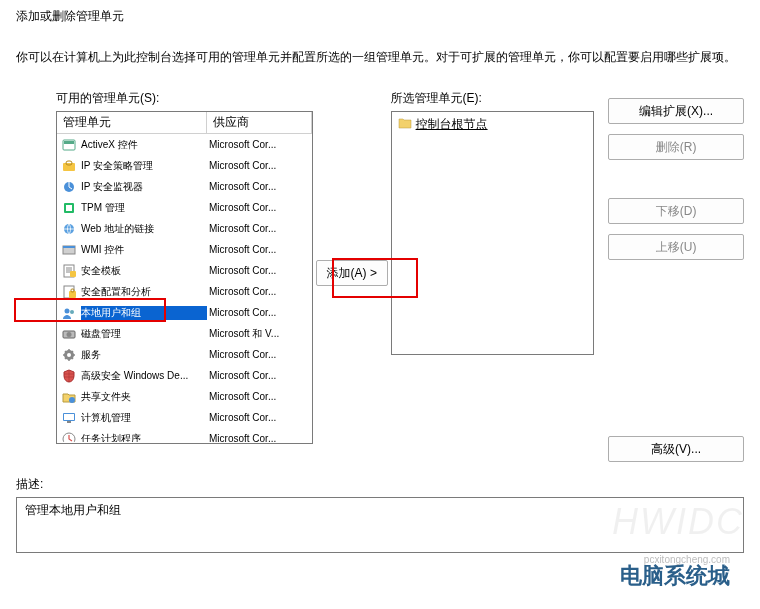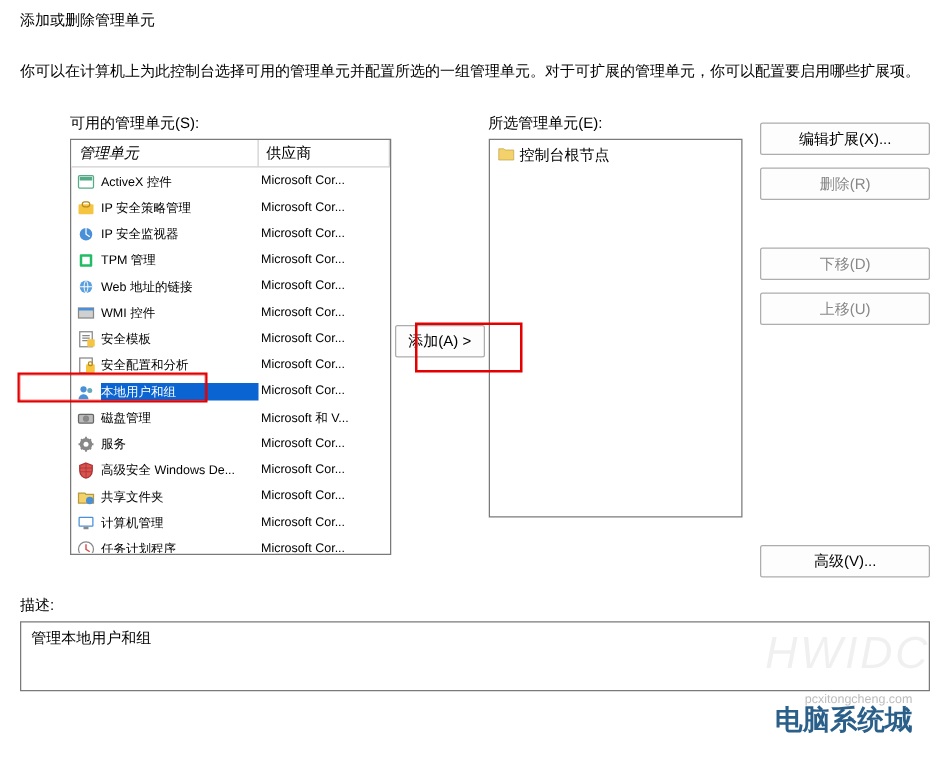--- a/index.html
+++ b/index.html
@@ -49,21 +49,21 @@
     background: #fff;
     border-bottom: 1px solid #d0d0d0;
     font-size: 12px;
     height: 22px;
     align-items: center;
   }
   .list-header .hcell {
     padding: 2px 6px;
     border-right: 1px solid #d0d0d0;
   }
-  .hcell-name { width: 150px; font-style: italic; }
+  .hcell-name { width: 150px; }
   .hcell-vendor { flex: 1; }
   .list-body {
     overflow-y: auto;
     height: 308px;
   }
   .list-body::-webkit-scrollbar { width: 16px; }
   .list-body::-webkit-scrollbar-track { background: #f0f0f0; }
   .list-body::-webkit-scrollbar-thumb { background: #c0c0c0; border: 1px solid #a0a0a0; }
   .row {
     display: flex;
@@ -98,23 +98,24 @@
     background: #0a64d1;
     color: #fff;
   }
   .highlight-box {
     position: absolute;
     border: 2px solid #e40000;
     pointer-events: none;
   }
   .tree-container {
     border: 1px solid #7a7a7a;
-    height: 303px;
+    height: 244px;
     background: #fff;
     padding: 4px 6px;
+    text-decoration: underline;
   }
   .tree-root {
     display: flex;
     align-items: center;
     gap: 4px;
     font-size: 12px;
   }
   .folder-icon svg { width: 14px; height: 12px; }
   .btn {
     height: 26px;

